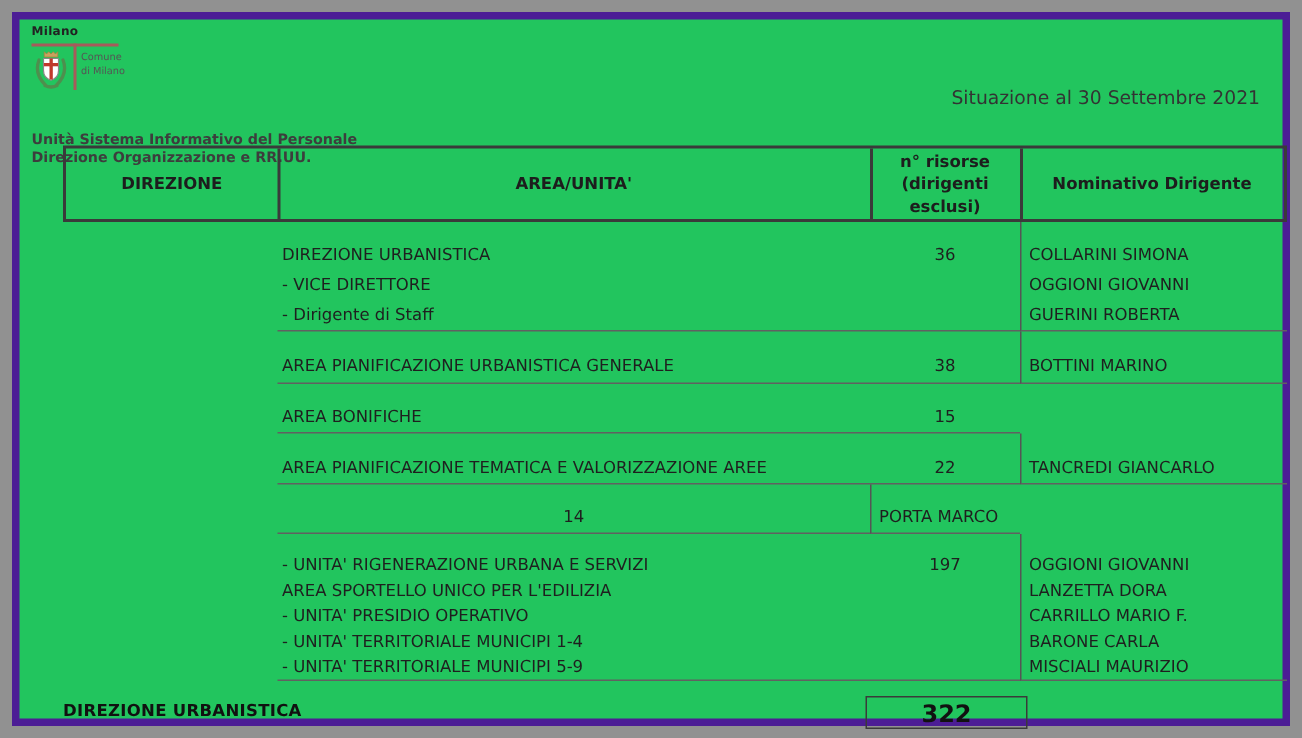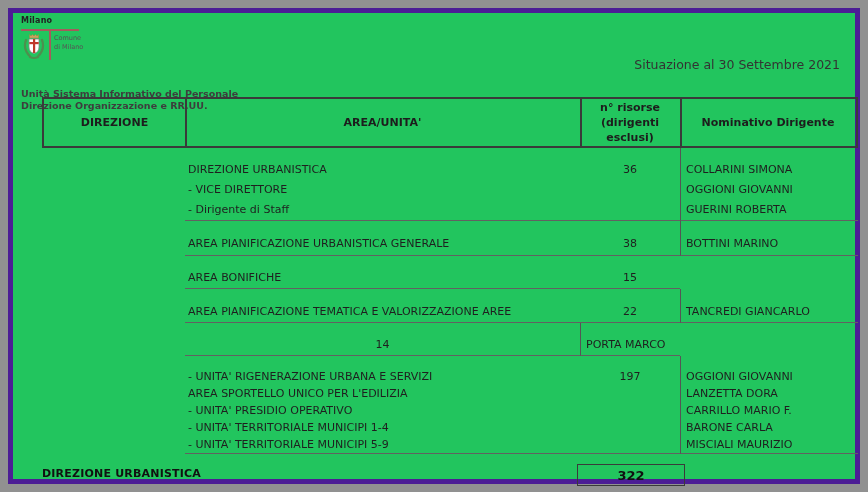--- a/index.html
+++ b/index.html
@@ -45,21 +45,21 @@
   .r2 { height:35px; } .r2 .c2, .r2 .c3, .r2 .c4 { padding-top:13px; line-height:20px; }
   .r3 { height:33px; } .r3 .c2, .r3 .c3, .r3 .c4 { padding-top:12px; line-height:20px; }
   .r4 { height:34px; } .r4 .c2, .r4 .c3, .r4 .c4 { padding-top:13px; line-height:20px; }
   .r5 { height:33px; } .r5 .c2, .r5 .c3, .r5 .c4 { padding-top:12px; line-height:20px; }
   .r6 { height:98px; } .r6 .c2, .r6 .c3, .r6 .c4 { padding-top:12px; line-height:17px; }
 
   
   .footer-label { position:absolute; left:29px; top:454px; font-size:11px; font-weight:700; color:#111; letter-spacing:.2px; }
   .footer-box { position:absolute; left:564px; top:451px; width:108px; height:22px;
     border:1.5px solid #3a3a3a; display:flex; align-items:center; justify-content:center;
-    font-size:13px; font-weight:700; color:#111; }
+    font-size:16px; font-weight:700; color:#111; }
 </style>
 </head>
 <body>
 
 <div class="page">
 
   <div class="logo-city">Milano</div>
   <div class="logo-hline"></div>
   <div class="logo-vline"></div>
   <span class="crest">

